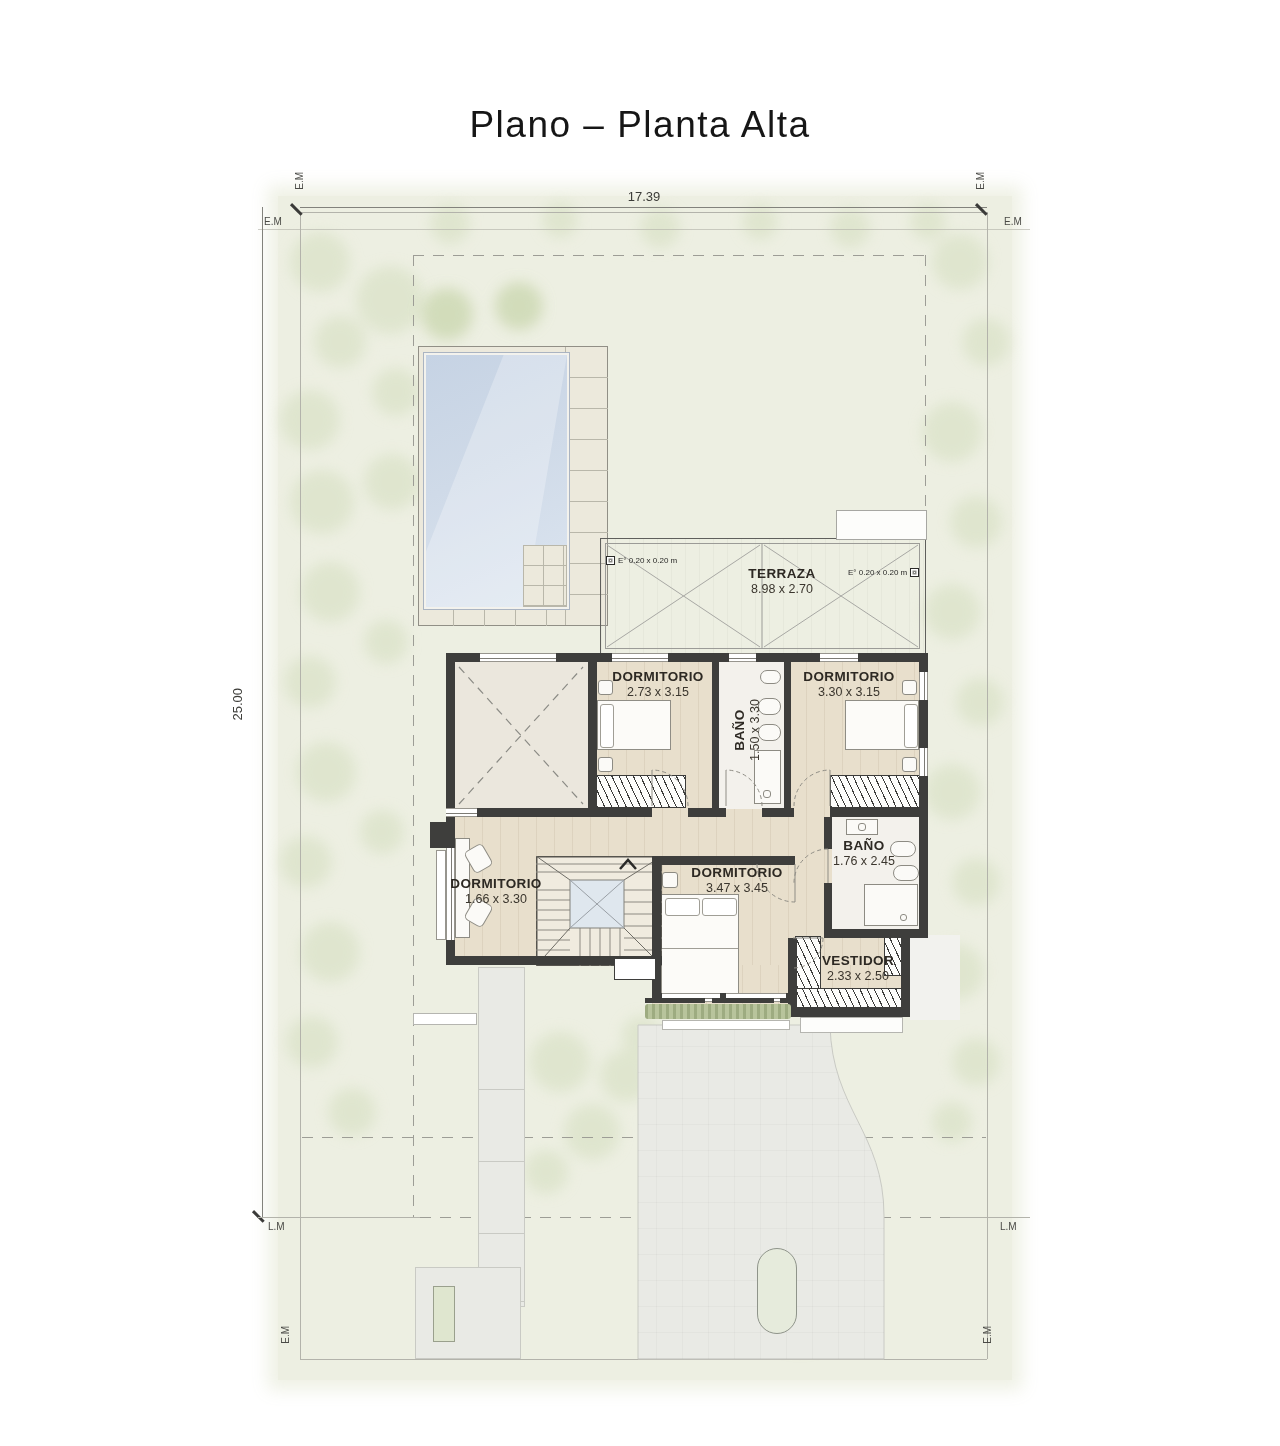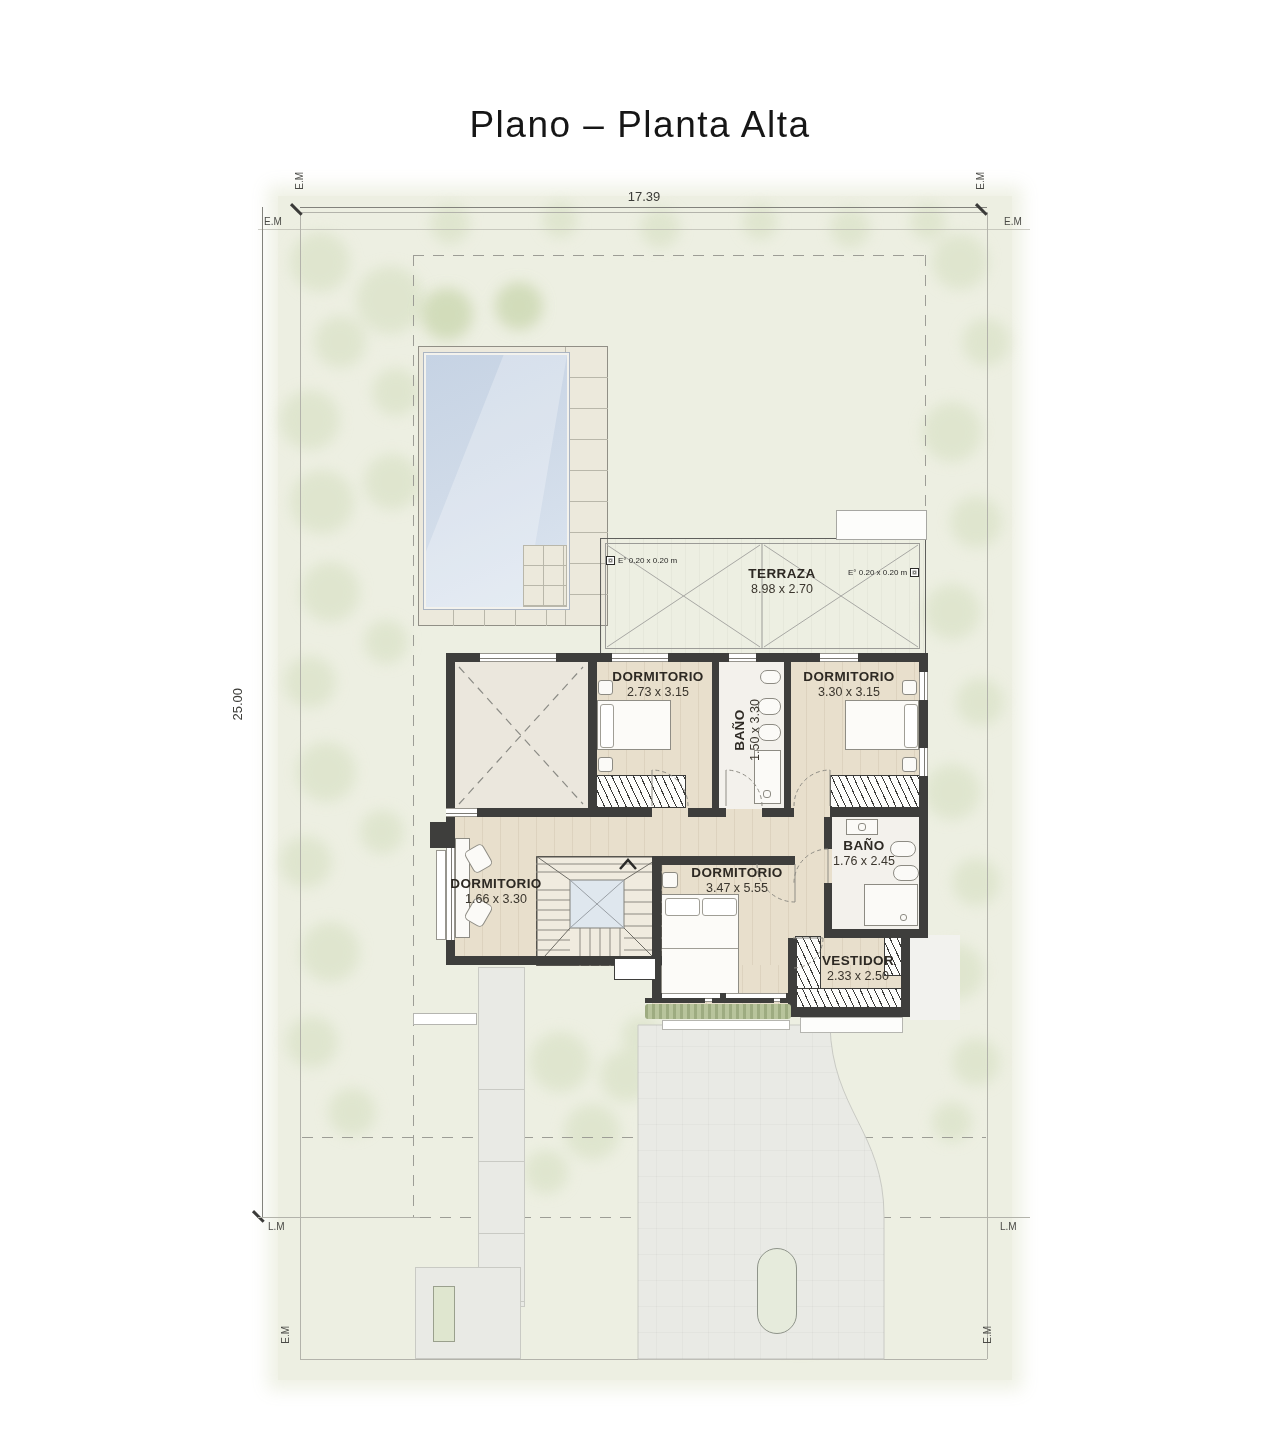--- a/index.html
+++ b/index.html
@@ -344,21 +344,21 @@
   <div class="room-label" style="left:849px;top:684px;">
     <div class="rn">DORMITORIO</div>
     <div class="rs">3.30 x 3.15</div>
   </div>
   <div class="room-label" style="left:496px;top:891px;">
     <div class="rn">DORMITORIO</div>
     <div class="rs">1.66 x 3.30</div>
   </div>
   <div class="room-label" style="left:737px;top:880px;">
     <div class="rn">DORMITORIO</div>
-    <div class="rs">3.47 x 5.55</div>
+    <div class="rs">3.47 x 3.45</div>
   </div>
   <div class="room-label" style="left:864px;top:853px;">
     <div class="rn">BAÑO</div>
     <div class="rs">1.76 x 2.45</div>
   </div>
   <div class="room-label" style="left:858px;top:968px;">
     <div class="rn">VESTIDOR</div>
     <div class="rs">2.33 x 2.50</div>
   </div>
 

